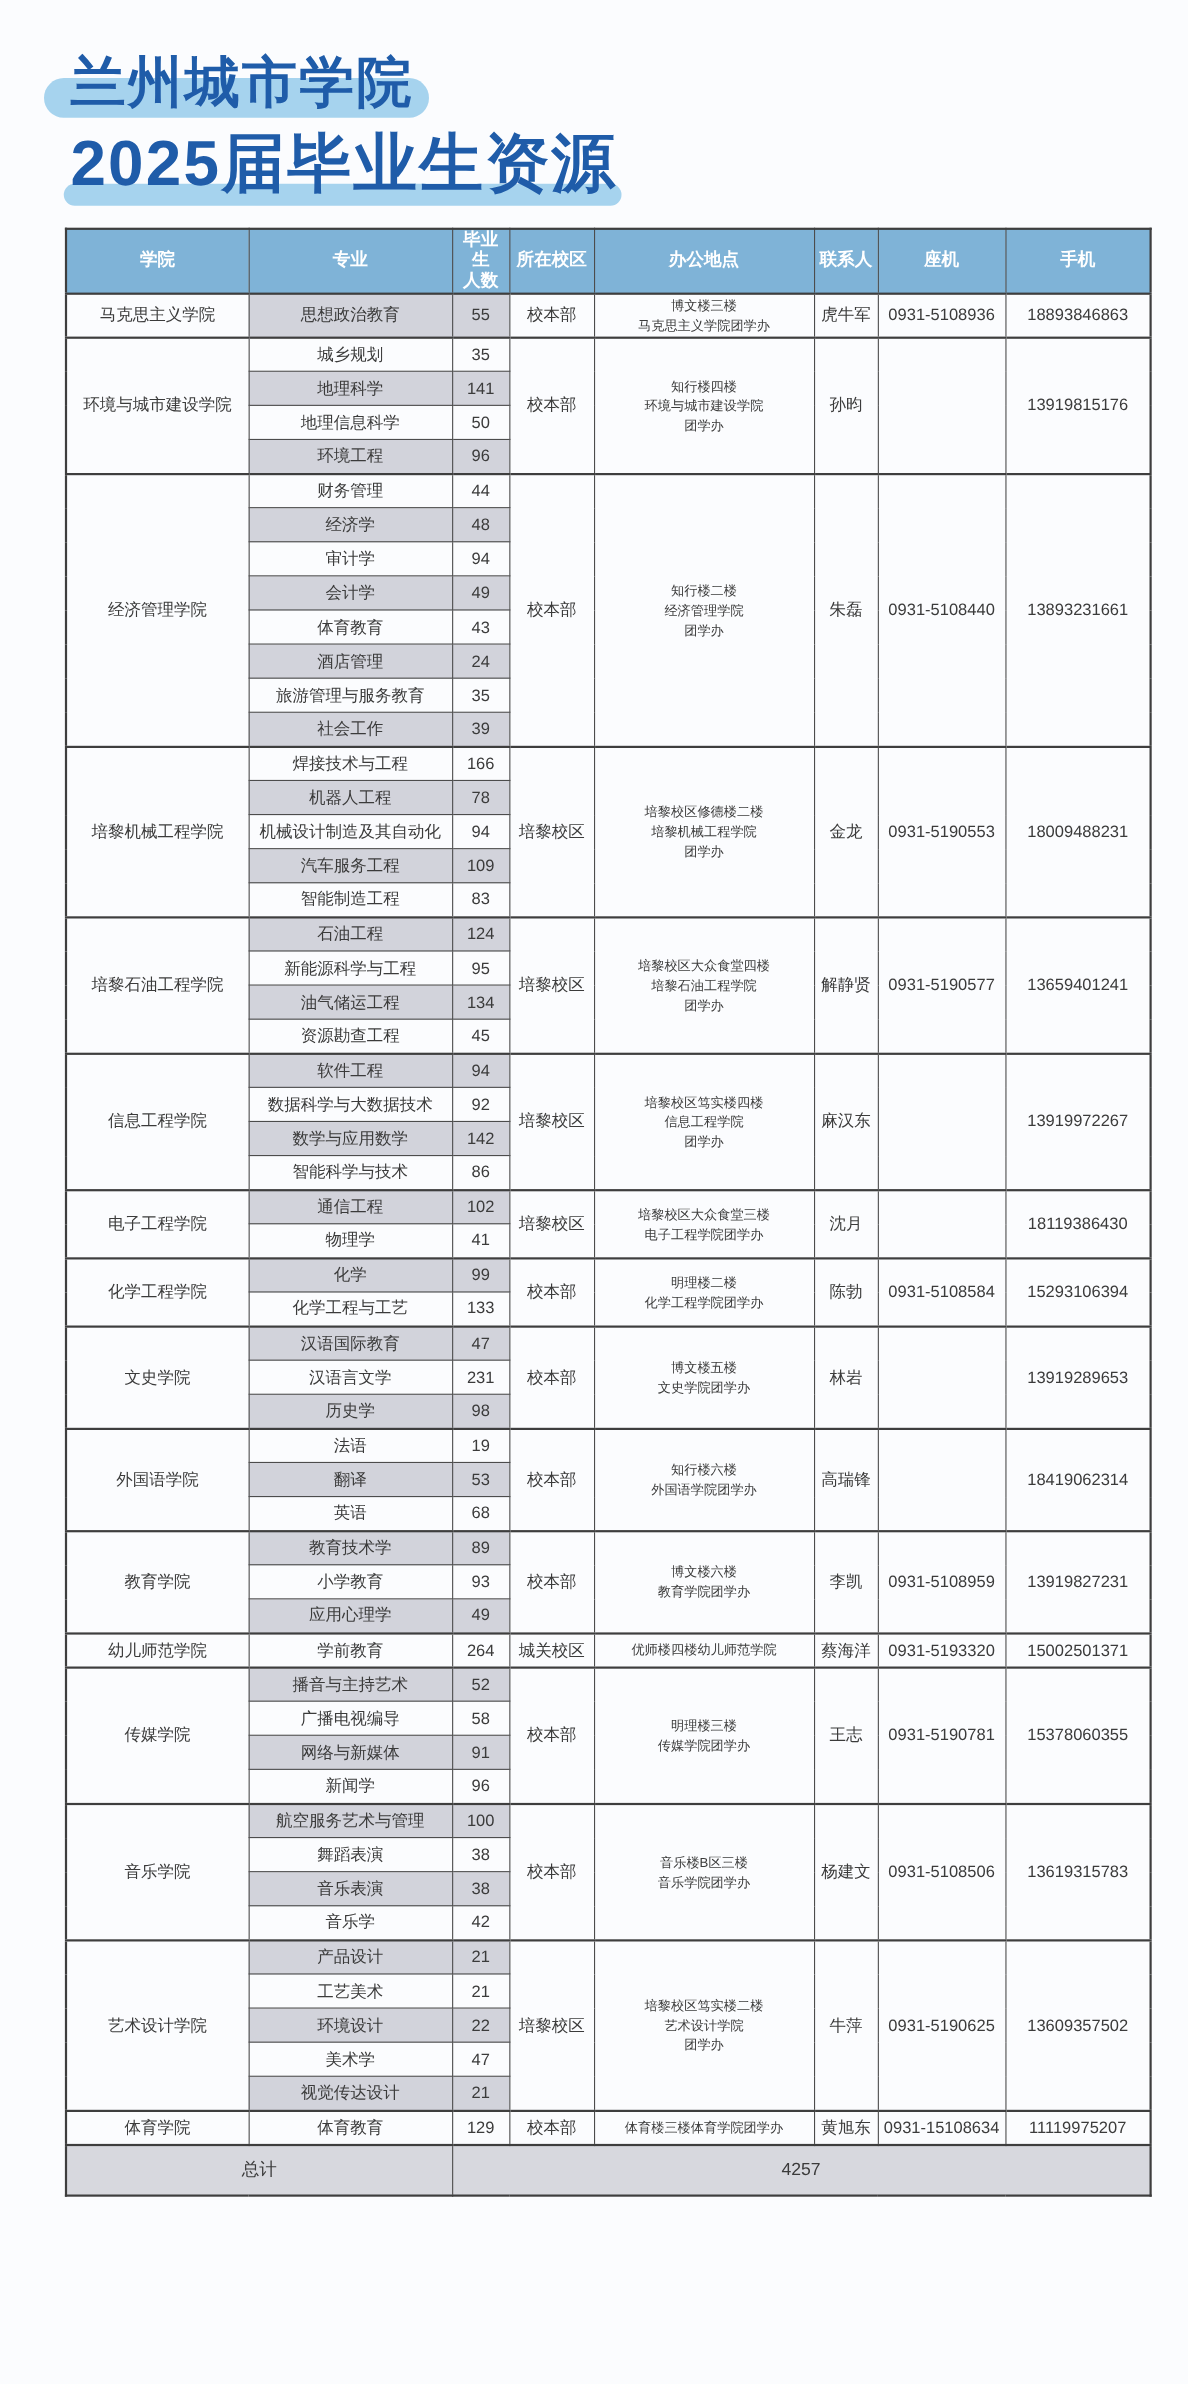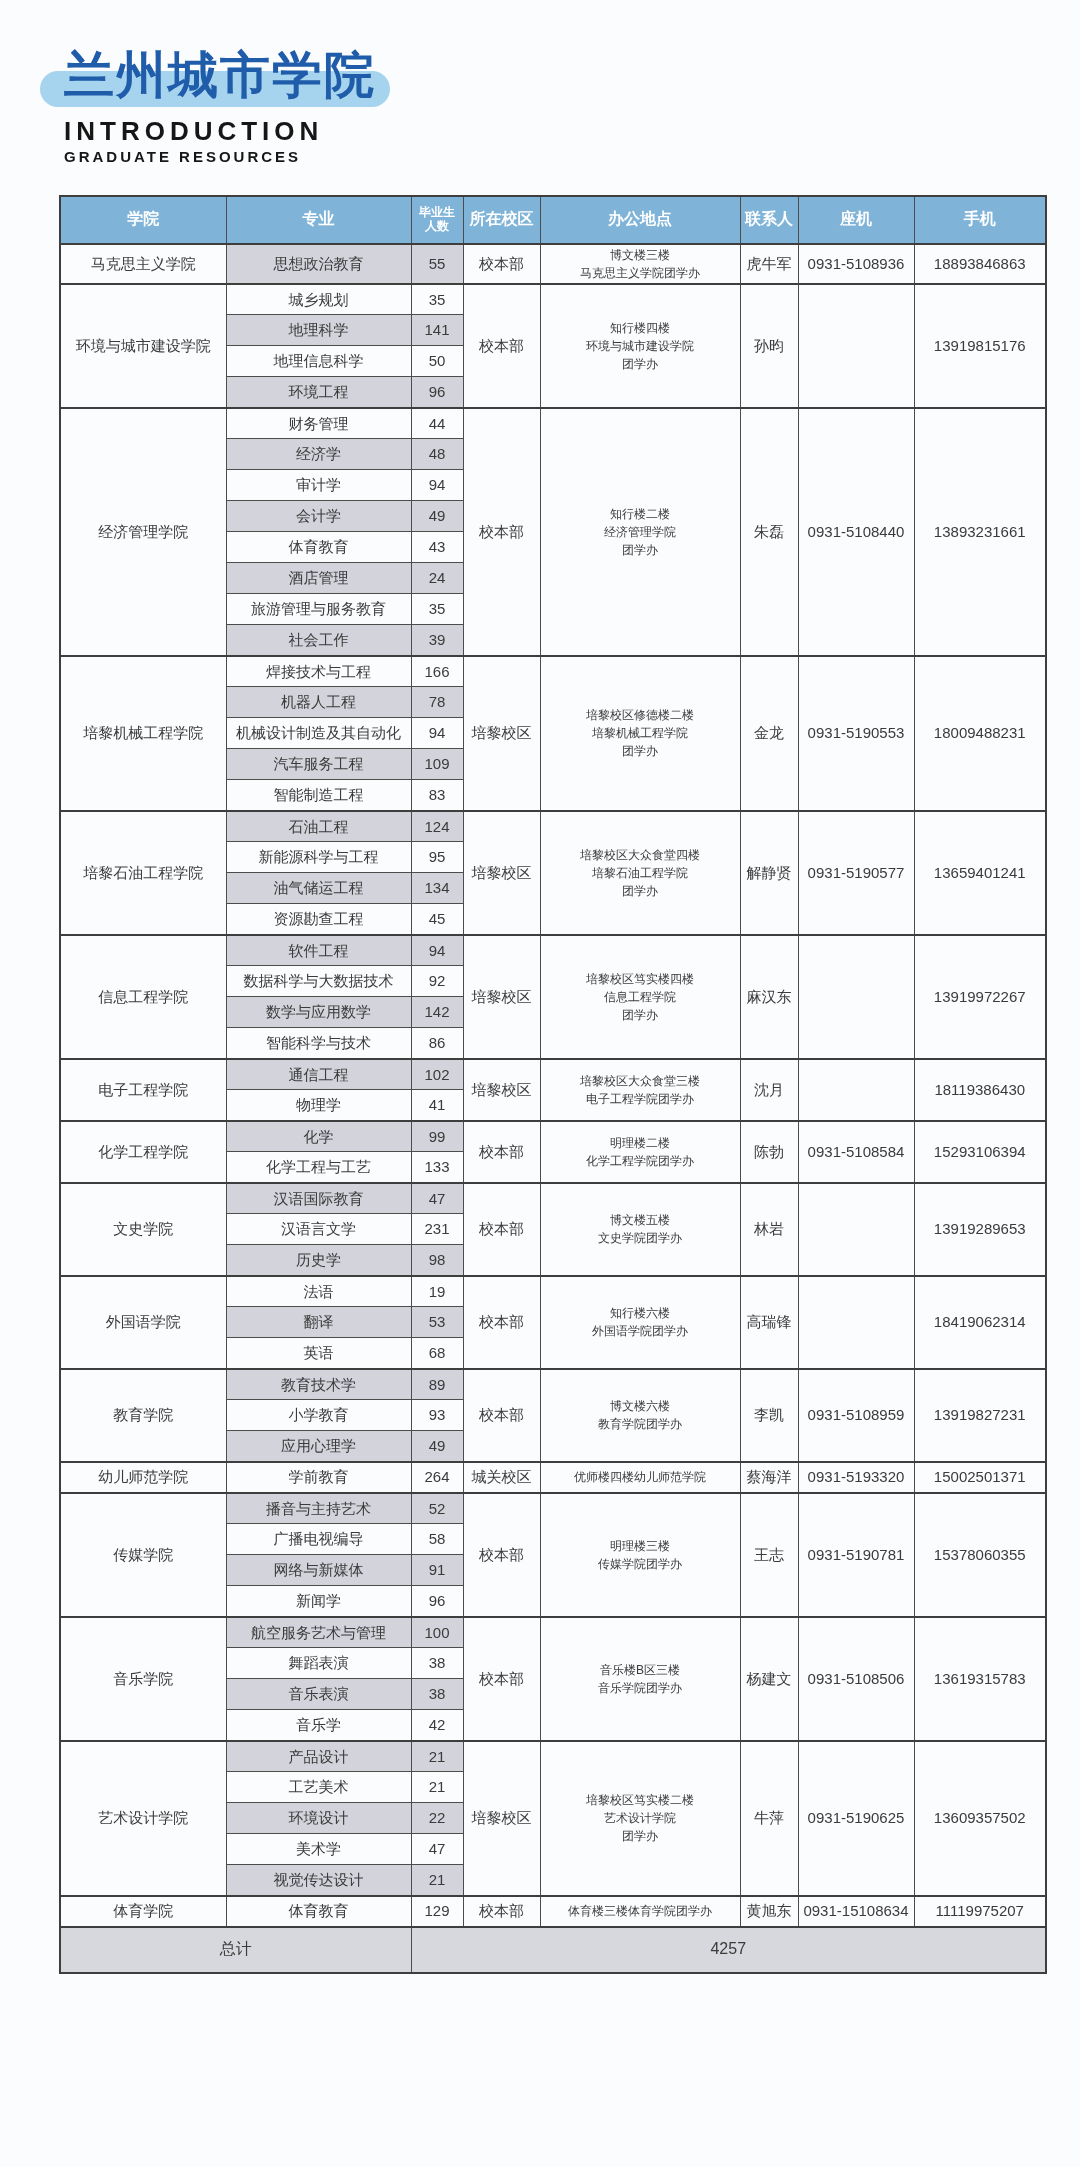--- a/index.html
+++ b/index.html
@@ -46,45 +46,45 @@
   col.c6{width:116px;} col.c7{width:132px;}
   th,td{
     border:1px solid var(--border-thin);
     text-align:center;vertical-align:middle;
     padding:1px 2px;white-space:pre-line;
   }
   thead th{
     background:var(--header-bg);color:#ffffff;
     font-size:16px;font-weight:700;height:48px;line-height:1.15;
   }
-  thead th.col2{font-size:12px;font-weight:700;}
+  thead th.col2{font-size:16px;font-weight:700;}
   td{font-size:15px;height:31px;line-height:1.3;color:var(--text-dark);}
   td.office{font-size:12px;line-height:1.5;}
   td.shaded{background:var(--shaded-cell);}
   tr.group-start td{border-top:2px solid var(--border-dark);}
   tr.total-row td{
     background:var(--total-row-bg);
     height:46px;font-size:16px;
   }
 </style>
 </head>
 <body>
 
 <div class="title-block">
   <div>
     <span class="t-line t1">
       <span class="hl hl-1"></span>
       <span>兰州城市学院</span>
     </span>
   </div>
   <div class="title-row2">
-    <div class="intro">
-      <div class="intro-l1">INTRODUCTION</div>
-      <div class="intro-l2">GRADUATE RESOURCES</div>
-    </div>
+    <span class="t-line t2">
+      <span class="hl hl-2"></span>
+      <span>2025届毕业生资源</span>
+    </span>
   </div>
 </div>
 
 <table>
   <colgroup>
     <col class="c0">
       <col class="c1">
       <col class="c2">
       <col class="c3">
     <col class="c4">

